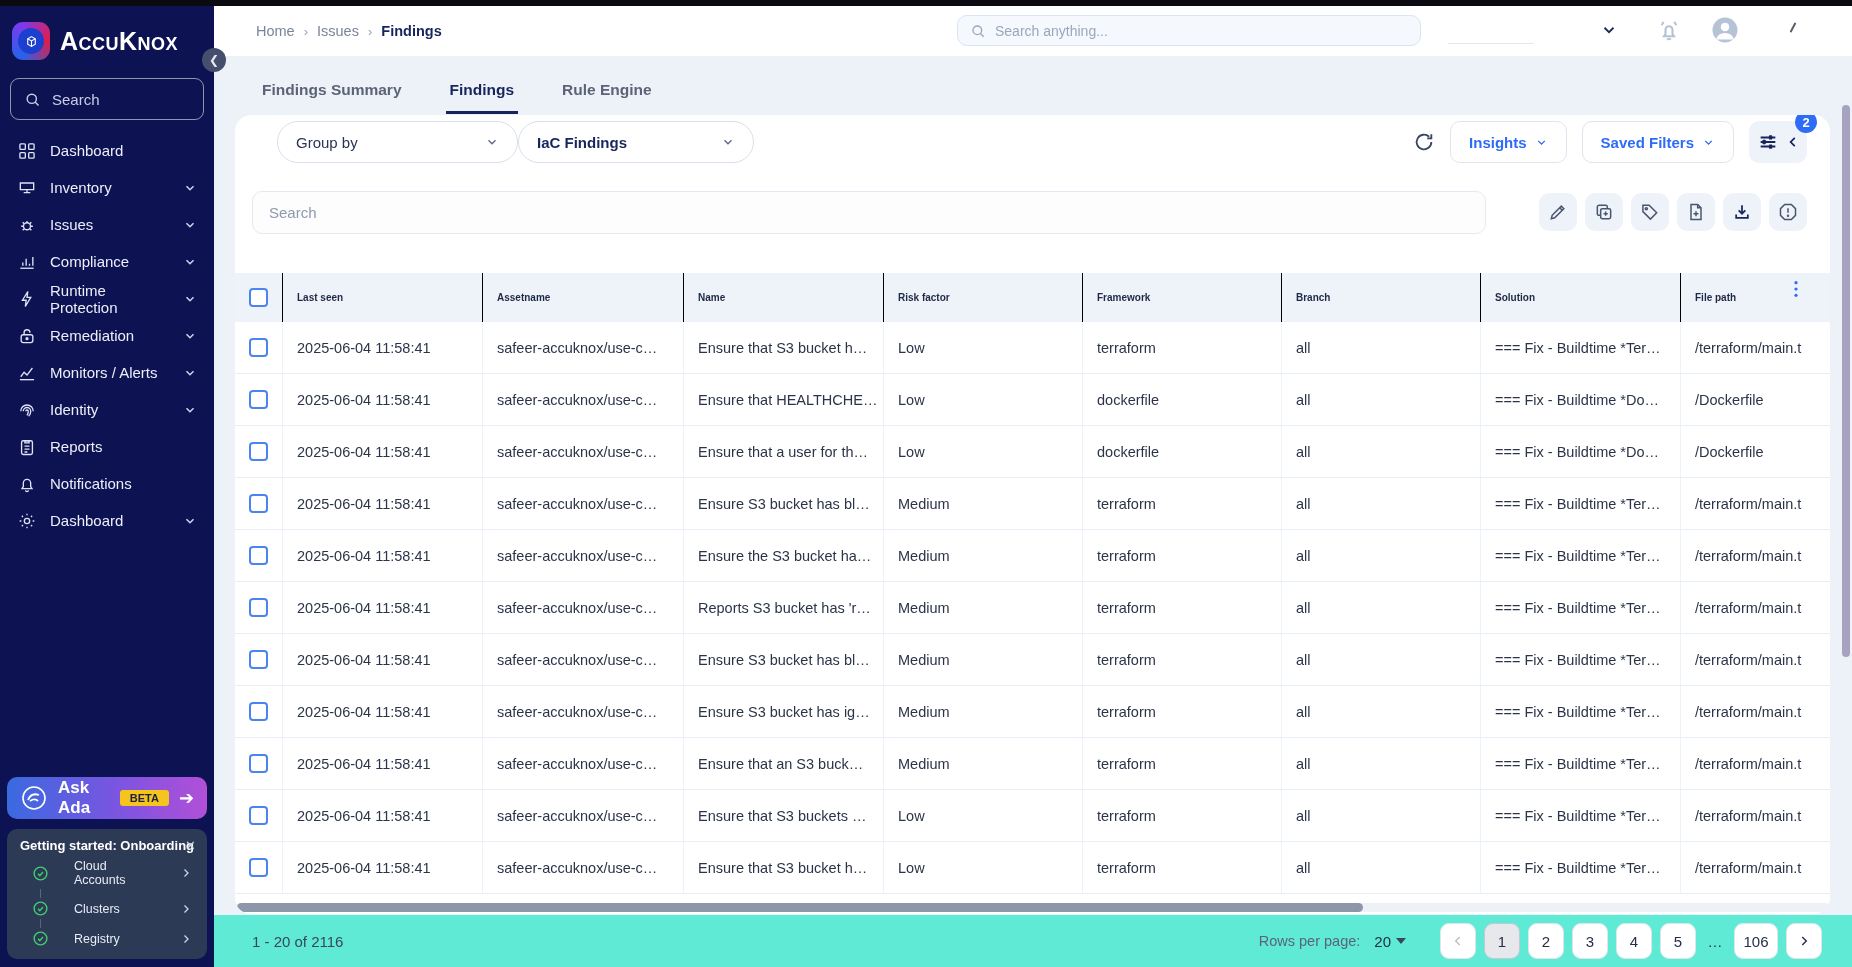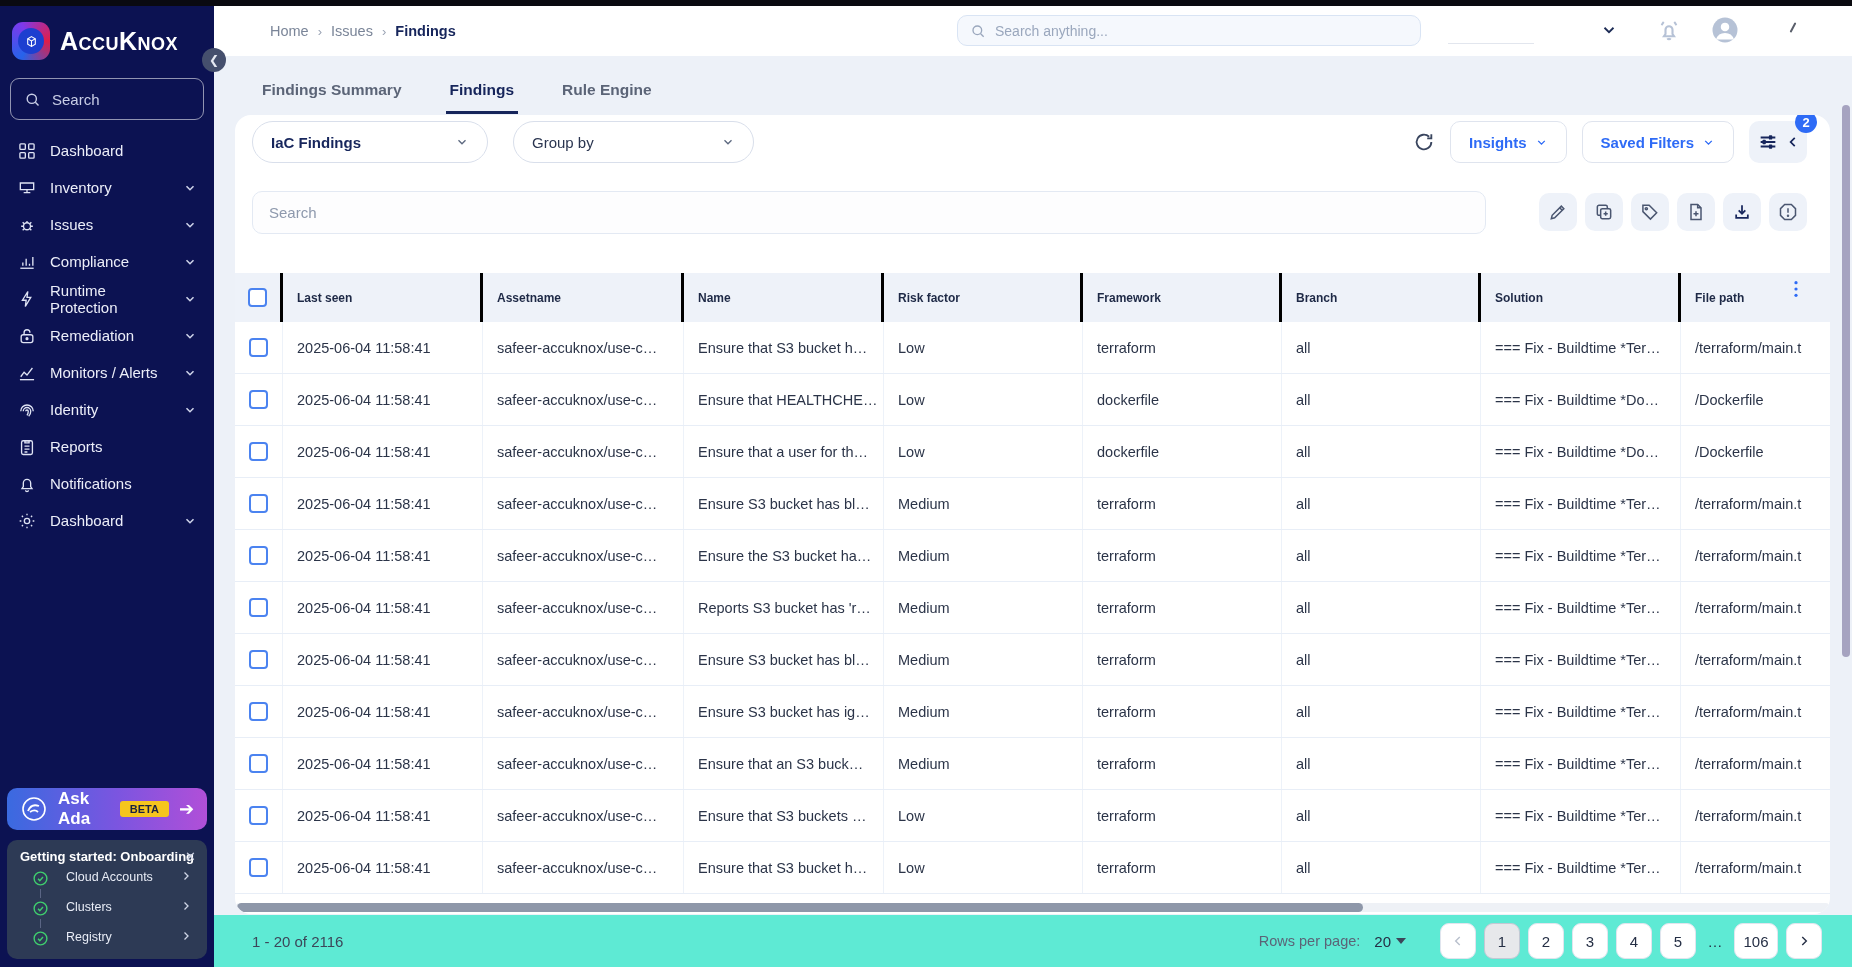--- a/index.html
+++ b/index.html
@@ -22,28 +22,28 @@
   .nav-item .chev{margin-left:auto;color:#cfd4ea}
   .side-bottom{margin-top:auto;padding:0 7px 8px 7px}
   .ask-ada{height:42px;border-radius:10px;background:linear-gradient(90deg,#3a6ae0,#7b55e0 55%,#b14fd8);display:flex;align-items:center;gap:10px;padding:0 13px;color:#fff}
   .ask-ada .ada-label{font-weight:700;font-size:17px}
   .beta{background:#f6c51d;color:#1b2240;font-size:11px;font-weight:700;padding:2px 10px;border-radius:3px}
   .ada-arrow{margin-left:auto;font-size:18px;color:#fff}
   .onboard{margin-top:10px;background:#2d3a55;border-radius:10px;padding:9px 11px 10px 11px}
   .onboard-head{display:flex;justify-content:center;gap:10px;position:relative;margin-bottom:4px}
   .onboard-title{font-size:13px;font-weight:700;color:#fff}
   .onboard-close{position:absolute;right:0;top:0;color:#cfd5e6;font-size:13px;cursor:pointer}
-  .ob-row{display:flex;gap:17px;padding:2px 4px 2px 14px}
+  .ob-row{display:flex;align-items:center;gap:25px;padding:2px 4px 2px 14px}
   .ob-label{font-size:12.5px;color:#e8ecf6}
   .ob-chev{margin-left:auto;color:#cfd5e6}
   .ob-gap{height:9px;border-left:1.5px solid #5a6584;margin-left:22px}
 
   
   .main{position:absolute;left:214px;top:6px;width:1638px;height:961px}
-  .crumb-row{height:50px;background:#fff;position:relative;display:flex;align-items:center;padding-left:56px}
+  .crumb-row{height:50px;background:#fff;position:relative;display:flex;align-items:center;padding-left:42px}
   .crumb{display:flex;align-items:center;gap:9px;font-size:14.5px}
   .crumb .c-item{color:#7a8598}
   .crumb .c-sep{color:#9aa3b4;font-size:13px}
   .crumb .c-last{color:#16255b;font-weight:700}
   .top-search{position:absolute;left:743px;top:9px;width:464px;height:31px;border:1px solid #d9e4f4;background:#f5f8fd;border-radius:10px;display:flex;align-items:center;gap:9px;padding:0 12px;color:#9aa7bd;font-size:14px}
   .top-underline{position:absolute;left:1234px;top:37px;width:86px;height:1px;background:#e2e6ee}
   .tb-chev{position:absolute;left:1386px;top:15px;color:#1c2b55}
   .tb-bell{position:absolute;left:1440px;top:9px;color:#b6c2d6}
   .tb-avatar{position:absolute;left:1496px;top:9px}
   .tb-pencil{position:absolute;left:1578px;top:16px;width:2px;height:11px;background:#5a5f6b;transform:rotate(28deg);border-radius:1px}
@@ -68,21 +68,21 @@
   .slider-group{position:relative;width:58px;height:42px;background:#eef2f9;border-radius:10px;display:flex;align-items:center;justify-content:center;gap:7px;color:#17265c;cursor:pointer}
   .badge{position:absolute;top:-10px;right:-10px;width:22px;height:22px;border-radius:50%;background:#2e6bf6;color:#fff;font-size:13px;display:flex;align-items:center;justify-content:center;font-weight:600}
 
   .table-search{position:absolute;left:17px;top:76px;width:1234px;height:43px;border:1px solid #e3e9f3;border-radius:10px;background:#fdfdfe;display:flex;align-items:center;padding:0 16px;color:#8e99ad;font-size:15px}
   .action-icons{position:absolute;right:23px;top:78px;display:flex;gap:8px}
   .aicon{width:38px;height:38px;border-radius:10px;background:#eef2f9;display:flex;align-items:center;justify-content:center;color:#4a5670;cursor:pointer}
   .aicon.dark{color:#17265c}
 
   .grid-cols{display:grid;grid-template-columns:48px 200px 201px 200px 199px 199px 199px 200px 220px}
   .thead{position:absolute;left:0;top:158px;width:1666px;height:49px;background:#eef2f9;align-items:stretch}
-  .th{padding-left:14px;font-size:12px;font-weight:700;color:#1e2946;border-right:3px solid #000000;display:flex;align-items:center;white-space:nowrap;overflow:hidden}
+  .th{padding-left:14px;font-size:10px;font-weight:700;color:#1e2946;border-right:1px solid #000000;display:flex;align-items:center;white-space:nowrap;overflow:hidden}
   .th.cbc{justify-content:center;padding-left:0}
   .kebab{position:absolute;right:26px;top:165px;color:#2e6bf6;cursor:pointer;z-index:5}
   .tbody{position:absolute;left:0;top:207px;width:1666px}
   .tr{height:52px;border-bottom:1px solid #e8eef7;background:#fff;align-items:stretch}
   .td{padding-left:14px;font-size:14.5px;color:#2b3448;border-right:1px solid #edf2f9;display:flex;align-items:center;white-space:nowrap;overflow:hidden}
   .td.cbc{justify-content:center;padding-left:0}
   .checkbox{width:19px;height:19px;border:2px solid #4b83f0;border-radius:4px;background:#fff;cursor:pointer}
 
   .hscroll{position:absolute;left:0;bottom:2px;width:1595px;height:9px;background:#eef1f6;border-radius:5px}
   .hthumb{position:absolute;left:2px;top:0;width:1126px;height:9px;background:#8e97a9;border-radius:5px;cursor:pointer}
@@ -385,30 +385,30 @@
     <div class="collapse-btn">❮</div>
     <div class="tab">Findings Summary</div>
     <div class="tab active">Findings</div>
     <div class="tab">Rule Engine</div>
   </div>
 
   <div class="content">
     <div class="panel">
 
       <div class="filter-row">
-        <div class="pill pill-iac">
-          <span>IaC Findings</span>
+        <div class="pill pill-group">
+          <span>Group by</span>
           <span class="pchev">
               <svg width="14" height="14" viewBox="0 0 24 24" fill="none" stroke="currentColor" stroke-width="2.4">
                 <path d="M6 9l6 6 6-6"></path>
               </svg>
             </span>
         </div>
-        <div class="pill pill-group">
-          <span>Group by</span>
+        <div class="pill pill-iac">
+          <span>IaC Findings</span>
           <span class="pchev">
               <svg width="14" height="14" viewBox="0 0 24 24" fill="none" stroke="currentColor" stroke-width="2.4">
                 <path d="M6 9l6 6 6-6"></path>
               </svg>
             </span>
         </div>
         <div class="filter-right">
           <span class="refresh">
               <svg width="22" height="22" viewBox="0 0 24 24" fill="none" stroke="currentColor" stroke-width="2">
                 <path d="M20 12a8 8 0 11-2.4-5.7"></path>

